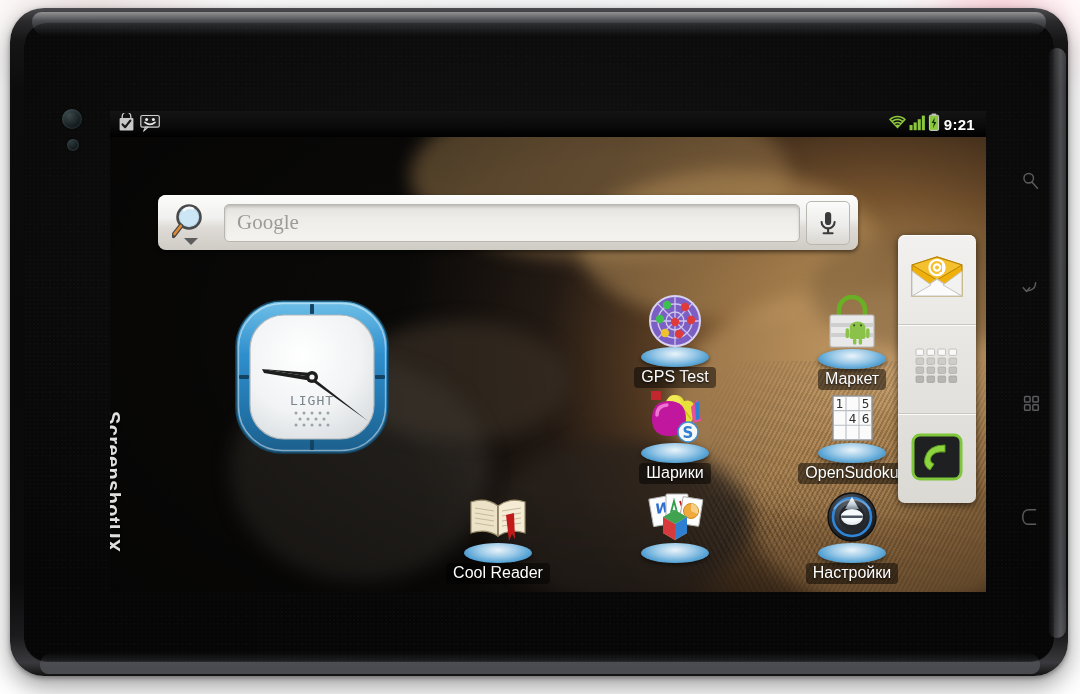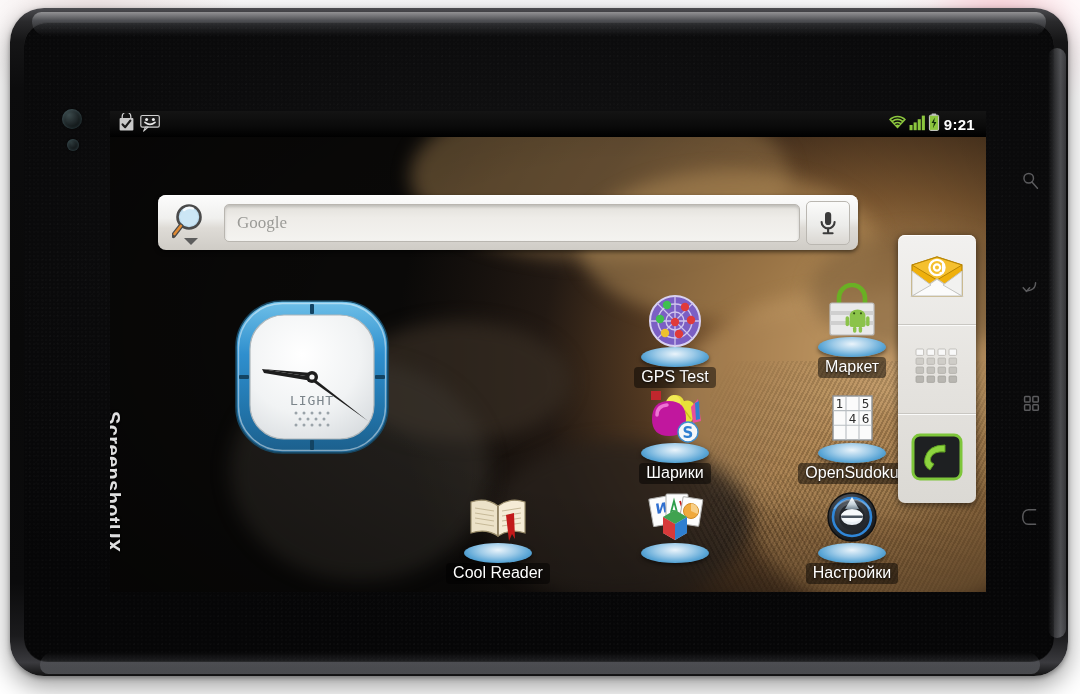--- a/index.html
+++ b/index.html
@@ -171,21 +171,21 @@
   #g-dd { position:absolute; left:18px; bottom:1px;
     width:0;height:0;border-left:7px solid transparent;border-right:7px solid transparent;
     border-top:7px solid #5d5d5d; }
   #g-field {
     flex:1; height:38px; border-radius:5px; margin:0 6px;
     background: linear-gradient(180deg,#e2e0db 0%, #eeece8 35%, #f4f3f0 100%);
     border:1px solid #b9b6b0;
     box-shadow: inset 0 2px 3px rgba(0,0,0,.16);
     display:flex; align-items:center; padding:0 12px;
   }
-  #g-placeholder { color:#9b9b97; font-size:17px; font-family:"Liberation Serif", serif; }
+  #g-placeholder { color:#9b9b97; font-size:21px; font-family:"Liberation Serif", serif; }
   #g-mic {
     width:44px; height:44px; flex:0 0 44px; border-radius:5px;
     background: linear-gradient(180deg,#fbfbfa 0%, #ececea 55%, #dad7d2 100%);
     border:1px solid #bab7b1;
     display:flex; align-items:center; justify-content:center;
   }
 
   
   #dock {
     position:absolute; right:10px; top:124px; width:78px; height:268px;
@@ -427,21 +427,21 @@
             <circle cx="52" cy="27" r="4.2" fill="#e03a3a"></circle>
             <circle cx="21" cy="26" r="4.2" fill="#3fbf4f"></circle>
             <circle cx="26" cy="40" r="4.2" fill="#edc22e"></circle>
             <circle cx="40" cy="41" r="4.2" fill="#e03a3a"></circle>
             <circle cx="36" cy="29" r="4.2" fill="#e03a3a"></circle>
           </svg>
         </div>
         <span class="lbl">GPS Test</span>
       </div>
 
-      <div class="app" style="left:672px; top:172px;">
+      <div class="app" style="left:672px; top:184px;">
         <div class="iconwrap">
           <div class="plate"></div>
           <svg class="glyph" viewBox="0 0 72 62">
             <path d="M23 22 V15 A13 13 0 0 1 49 15 V22" fill="none" stroke="#6ab024" stroke-width="4.6"></path>
             <rect x="14" y="20" width="44" height="32" rx="2" fill="#e9e9e9" stroke="#b8b8b8" stroke-width="1.2"></rect>
             <rect x="14" y="28" width="44" height="4" fill="#cfcfcf"></rect>
             <rect x="14" y="38" width="44" height="4" fill="#cfcfcf"></rect>
             <g transform="translate(33,26) scale(0.95)">
               <ellipse cx="9" cy="7" rx="8.4" ry="6.6" fill="#8bc34a"></ellipse>
               <rect x="0.6" y="7" width="16.8" height="12" rx="2.4" fill="#8bc34a"></rect>

